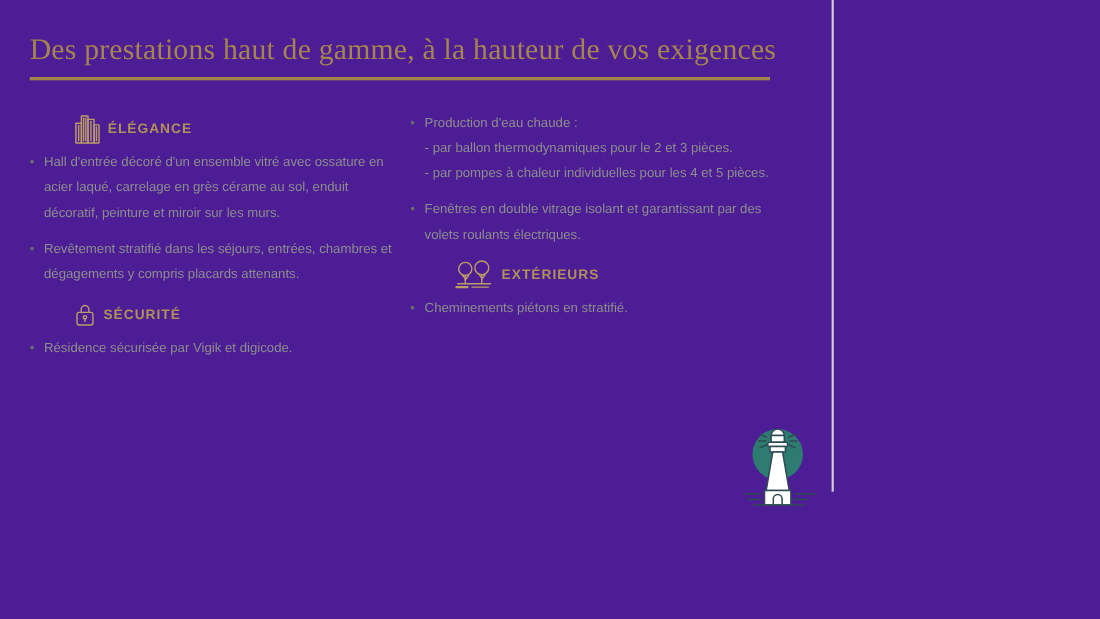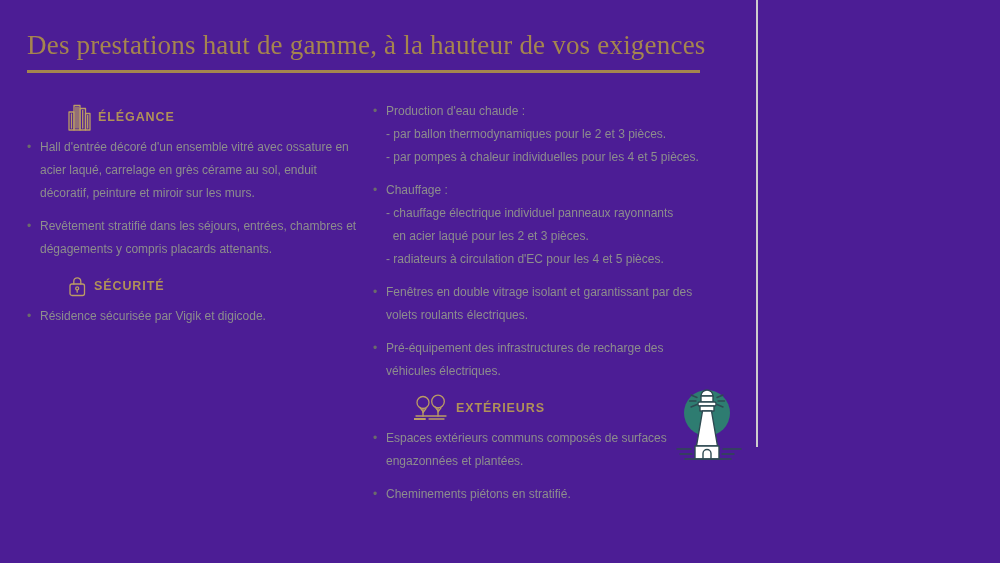--- a/index.html
+++ b/index.html
@@ -134,26 +134,21 @@
 
     </div>
 
     <div class="col right">
 
       <div class="section">
         <ul class="bullets">
           <li>Production d'eau chaude :
 - par ballon thermodynamiques pour le 2 et 3 pièces.
 - par pompes à chaleur individuelles pour les 4 et 5 pièces.</li>
-          <li>Chauffage :
-- chauffage électrique individuel panneaux rayonnants
-  en acier laqué pour les 2 et 3 pièces.
-- radiateurs à circulation d'EC pour les 4 et 5 pièces.</li>
           <li>Fenêtres en double vitrage isolant et garantissant par des volets roulants électriques.</li>
-          <li>Pré-équipement des infrastructures de recharge des véhicules électriques.</li>
         </ul>
       </div>
 
       <div class="section">
         <div class="sec-head">
           <span class="icon">
             <svg width="35" height="28" viewBox="0 0 35 28">
               <g class="g-stroke">
                 <circle cx="9" cy="8.5" r="6"></circle>
                 <line x1="9" y1="14.5" x2="9" y2="22"></line>
@@ -165,21 +160,20 @@
                 <line x1="24" y1="17.8" x2="27" y2="13.8"></line>
                 <line x1="2" y1="22" x2="32" y2="22"></line>
                 <line x1="0.5" y1="25" x2="11" y2="25" stroke-width="2"></line>
                 <line x1="15" y1="25" x2="30" y2="25"></line>
               </g>
             </svg>
           </span>
           <span class="sec-title">EXTÉRIEURS</span>
         </div>
         <ul class="bullets">
-          <li>Espaces extérieurs communs composés de surfaces engazonnées et plantées.</li>
           <li>Cheminements piétons en stratifié.</li>
         </ul>
       </div>
 
     </div>
   </div>
 
   <div class="logo">
     <svg width="66" height="86" viewBox="0 0 66 86">
       <circle cx="31" cy="27" r="23" fill="#2e7c71"></circle>

